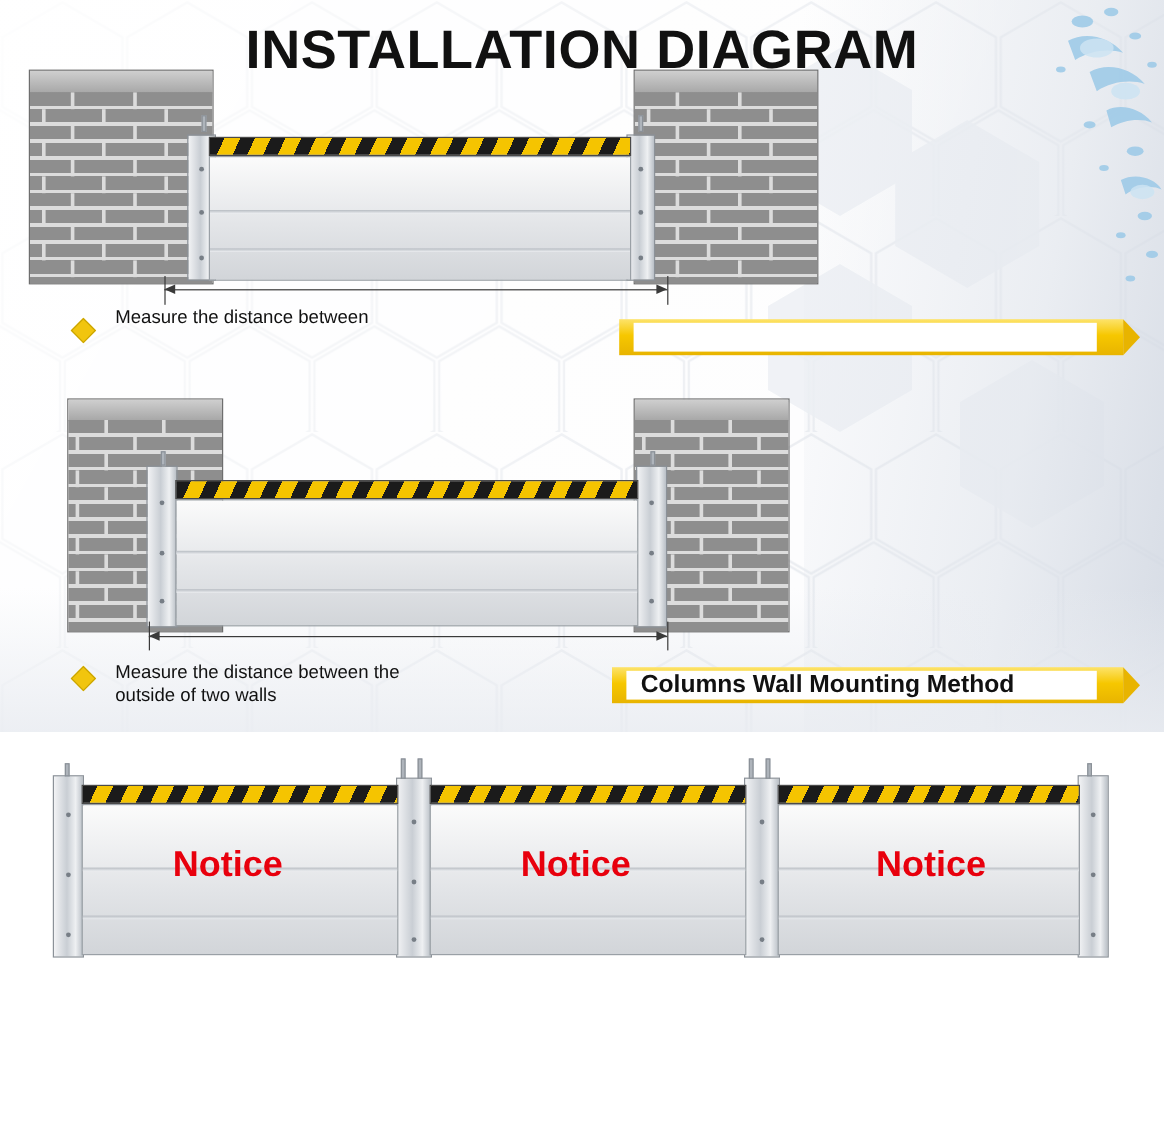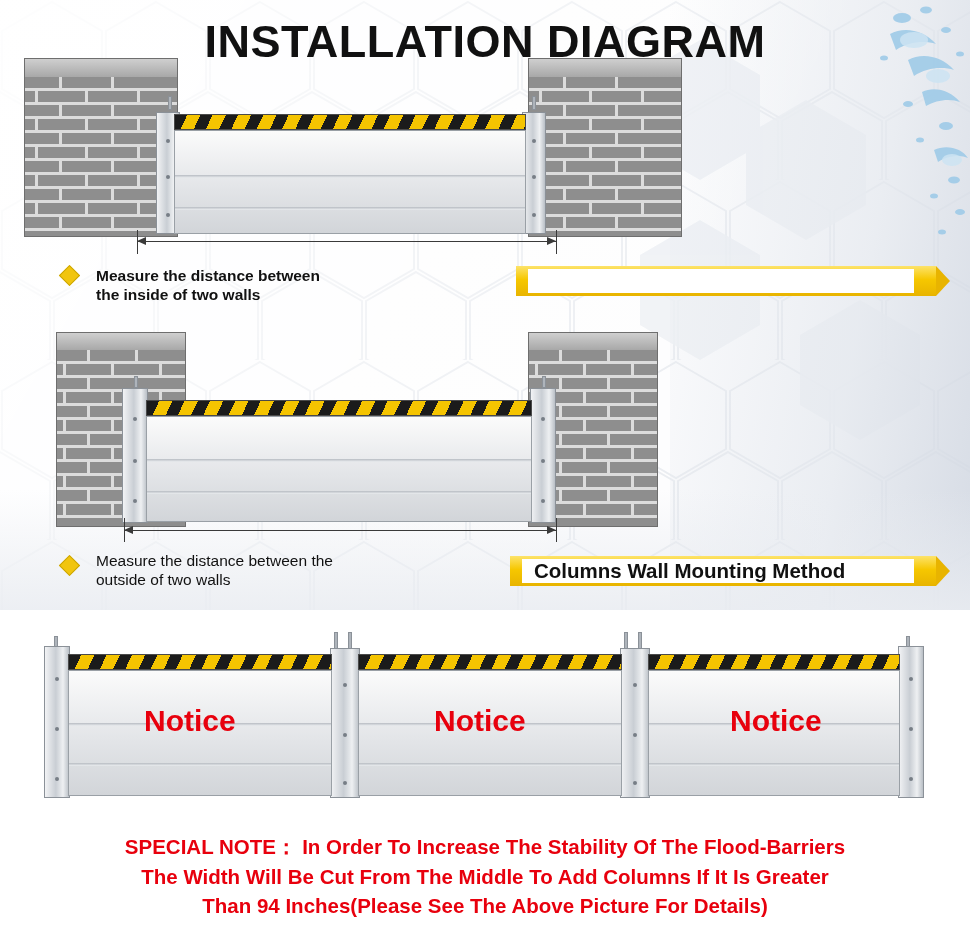--- a/index.html
+++ b/index.html
@@ -294,23 +294,22 @@
 
     <div>
       <div class="dimtick" style="left:137px;top:230px;height:24px;"></div>
       <div class="dimtick" style="left:556px;top:230px;height:24px;"></div>
       <div class="dimline" style="left:137px;top:241px;width:419px;"></div>
       <div class="arrowL" style="left:137px;top:237px;"></div>
       <div class="arrowR" style="left:547px;top:237px;"></div>
     </div>
 
     <div class="diamond" style="left:62px;top:268px;"></div>
-    <div class="callout" style="left:96px;top:266px;width:330px;font-weight:bold;">
+    <div class="callout" style="left:96px;top:255px;width:330px;">
       <div>Measure the distance between</div>
-      <div>the inside of two walls</div>
     </div>
 
     <div class="banner" style="left:516px;top:266px;width:420px;">
       <div class="bar"></div>
       <div class="white"></div>
     </div>
   </div>
 
   <div>
 
@@ -478,19 +477,14 @@
     <div class="notice" style="left:394px;top:72px;">Notice</div>
 
     <div class="hazard" style="left:608px;top:22px;width:252px;"></div>
     <div class="panel" style="left:608px;top:38px;width:252px;height:126px;">
       <div class="seam" style="top:52px;"></div>
       <div class="seam" style="top:92px;"></div>
     </div>
     <div class="notice" style="left:690px;top:72px;">Notice</div>
   </div>
 
-  <div class="specialnote">
-    <div>SPECIAL NOTE：  In Order To Increase The Stability Of The Flood-Barriers</div>
-    <div>The Width Will Be Cut From The Middle To Add Columns If It Is Greater</div>
-    <div>Than 94 Inches(Please See The Above Picture For Details)</div>
-  </div>
 
 </div>
 
 </body></html>

